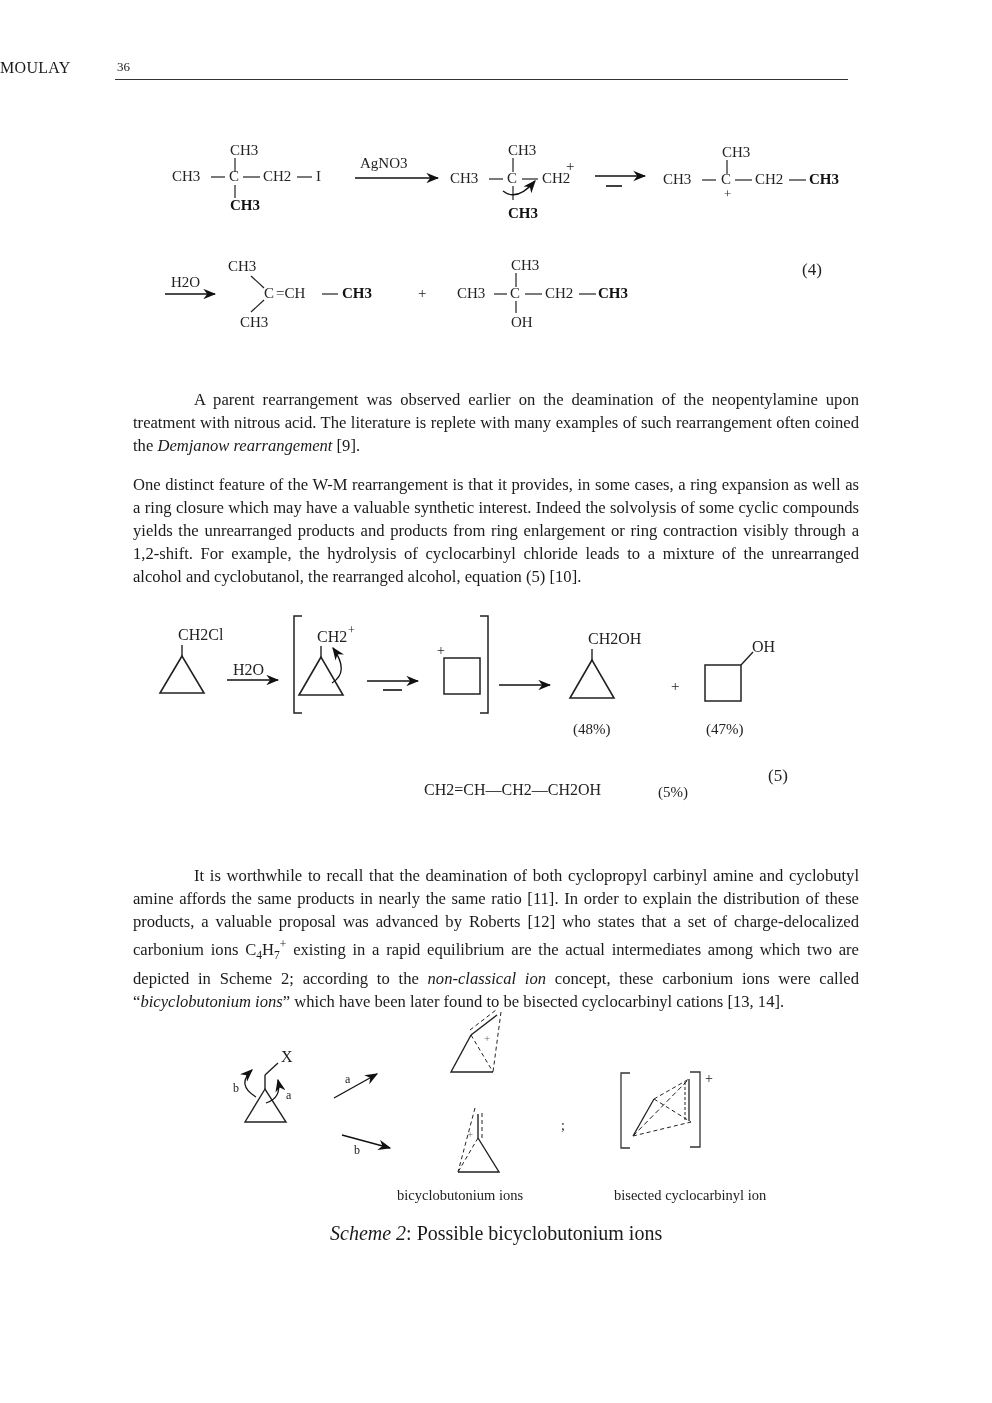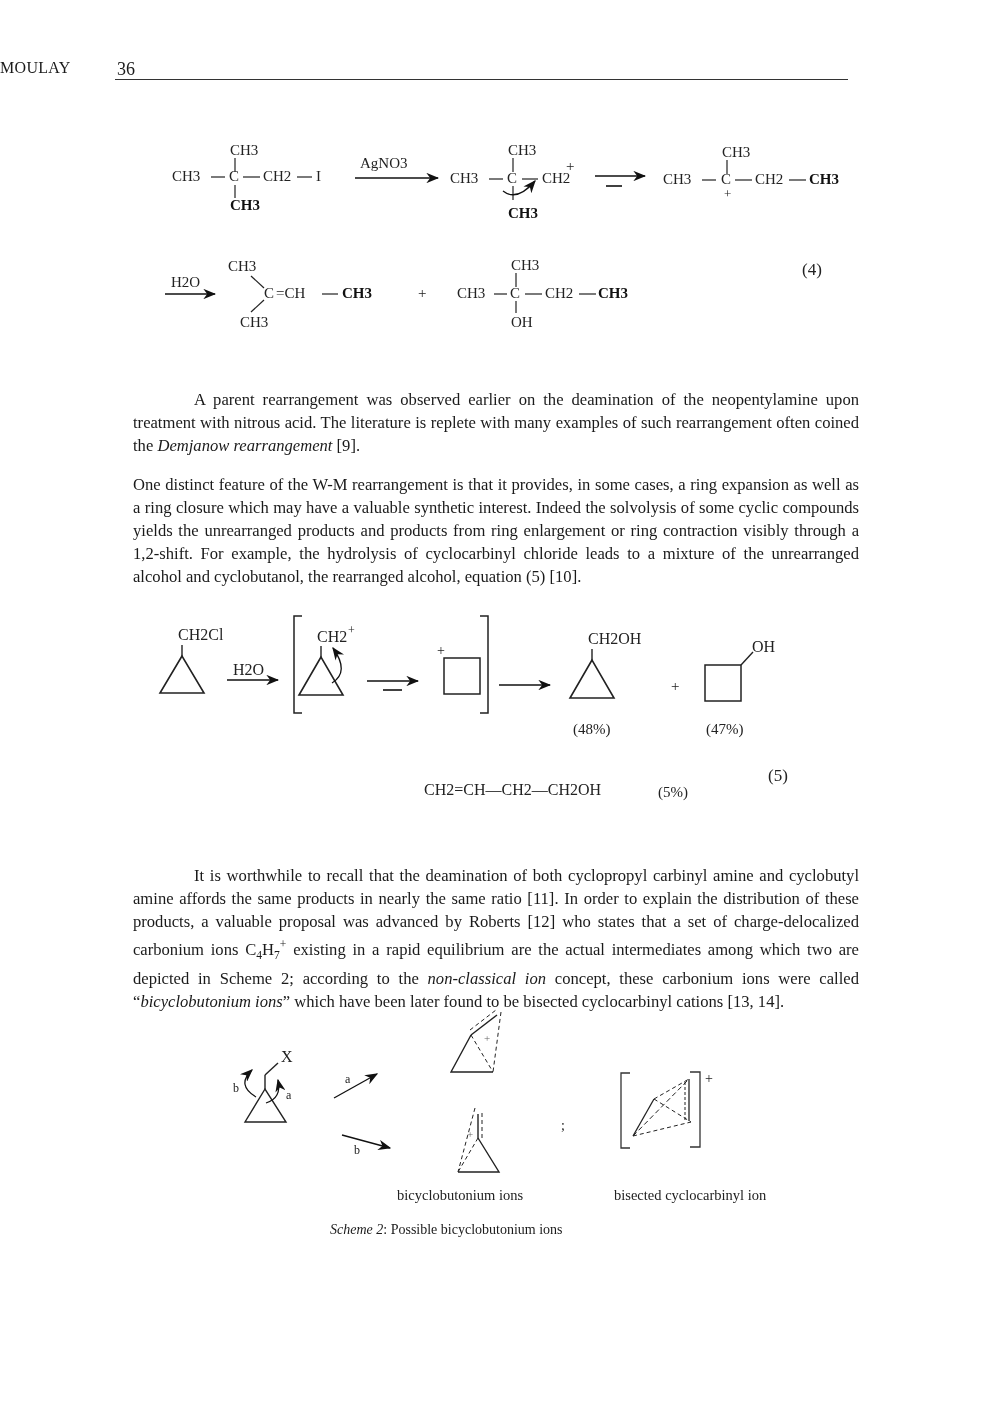--- a/index.html
+++ b/index.html
@@ -1,28 +1,28 @@
 <!DOCTYPE html>
 <html><head>
 <meta charset="utf-8">
 <style>
   html, body { margin: 0; padding: 0; background: #ffffff; }
   body { width: 992px; height: 1403px; position: relative; overflow: hidden;
          font-family: "Liberation Serif", "DejaVu Serif", serif; color: #1a1a1a; }
   .abs { position: absolute; }
-  .header-num { left: 117px; top: 59px; font-size: 18px; }
+  .header-num { left: 117px; top: 59px; font-size: 13px; }
   .header-title { left: 0; width: 992px; top: 59px; font-size: 16px; text-align: left; letter-spacing: 0.3px; }
   .header-rule { left: 115px; top: 79px; width: 733px; height: 0; border-top: 1.4px solid #333; }
   .txt { font-size: 16.6px; line-height: 23px; text-align: justify; }
   .para { left: 117px; width: 758px; }
   .para p { margin: 16px; text-align: justify; text-align-last: left; }
   .para .indent { text-indent: 61px; }
   .chem { font-family: "Liberation Serif", serif; font-size: 15px; fill: #222; }
   .chem-b { font-family: "Liberation Serif", serif; font-size: 15px; font-weight: bold; fill: #111; }
-  .caption { font-size: 14px; }
+  .caption { font-size: 20px; }
   svg text { font-family: "Liberation Serif", serif; }
   sub, sup { font-size: 70%; }
 </style>
 </head>
 <body>
 
 <div class="abs header-num">36</div>
 <div class="abs header-title">MOULAY</div>
 <div class="abs header-rule"></div>
 

